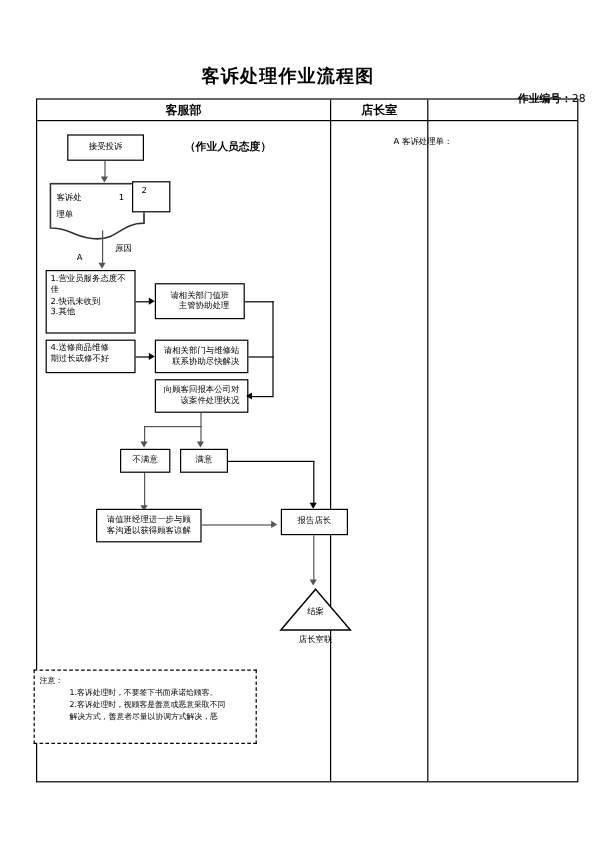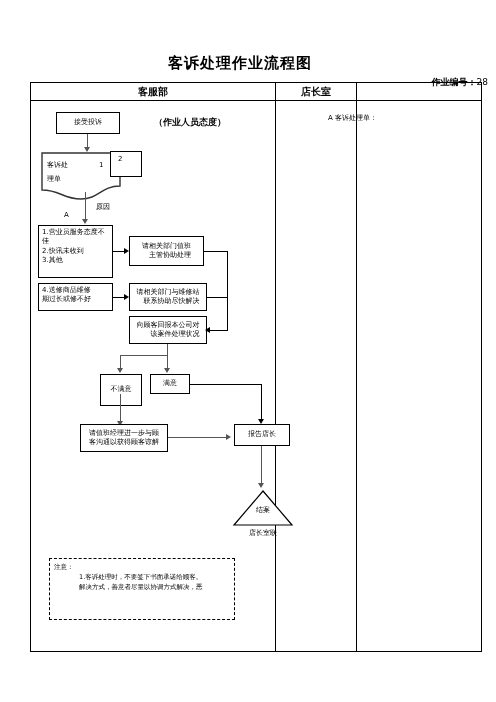--- a/index.html
+++ b/index.html
@@ -183,21 +183,21 @@
     position: absolute;
     left: 226px; top: 528px;
     width: 74px;
     text-align: center;
     font-size: 7px;
   }
 
   
   #notes-box {
     position: absolute;
-    left: 49px; top: 558px;
+    left: 28px; top: 558px;
     width: 186px; height: 62px;
     border: 1.2px dashed #000;
     box-sizing: border-box;
     padding: 3px 4px;
     font-size: 6.5px;
     line-height: 1.55;
     background: #fff;
   }
   #notes-title { display: block; }
   .note-line { display: block; margin-left: 25px; }
@@ -295,21 +295,21 @@
 <div class="hline dark" style="left:210px; top:330px; width:18px;"></div>
 <div class="arrow-left" style="left:205px; top:327px;"></div>
 
 <div class="vline" style="left:167px; top:344px; height:12px;"></div>
 <div class="hline" style="left:120px; top:355px; width:48px;"></div>
 <div class="vline" style="left:120px; top:355px; height:14px;"></div>
 <div class="arrow-down" style="left:117px; top:368px;"></div>
 <div class="vline" style="left:167px; top:355px; height:14px;"></div>
 <div class="arrow-down" style="left:164px; top:368px;"></div>
 
-<div class="fbox center" style="left:100px; top:374px; width:42px; height:32px;">不满意</div>
+<div class="fbox center" style="left:100px; top:374px; width:42px; height:20px;">不满意</div>
 
 <div class="fbox center" style="left:150px; top:374px; width:40px; height:20px;">满意</div>
 
 <div class="vline" style="left:120px; top:394px; height:28px;"></div>
 <div class="arrow-down" style="left:117px; top:421px;"></div>
 
 <div class="fbox center" style="left:80px; top:424px; width:88px; height:28px;">
   <span style="white-space:pre-line;">请值班经理进一步与顾
 客沟通以获得顾客谅解</span>
 </div>
@@ -331,14 +331,15 @@
   <svg width="62" height="38" viewBox="0 0 62 38" xmlns="http://www.w3.org/2000/svg">
     <polygon points="31,2 60,36 2,36" fill="#ffffff" stroke="#000000" stroke-width="1.2"></polygon>
   </svg>
 </div>
 <div id="triangle-label">结案</div>
 <div id="archive-label">店长室联</div>
 
 <div id="notes-box">
   <span id="notes-title">注意：</span>
   <span class="note-line">1.客诉处理时，不要签下书面承诺给顾客。</span>
+  <span class="note-line">2.客诉处理时，视顾客是善意或恶意采取不同</span>
   <span class="note-line">解决方式，善意者尽量以协调方式解决，恶</span>
 </div>
 
 </body></html>

